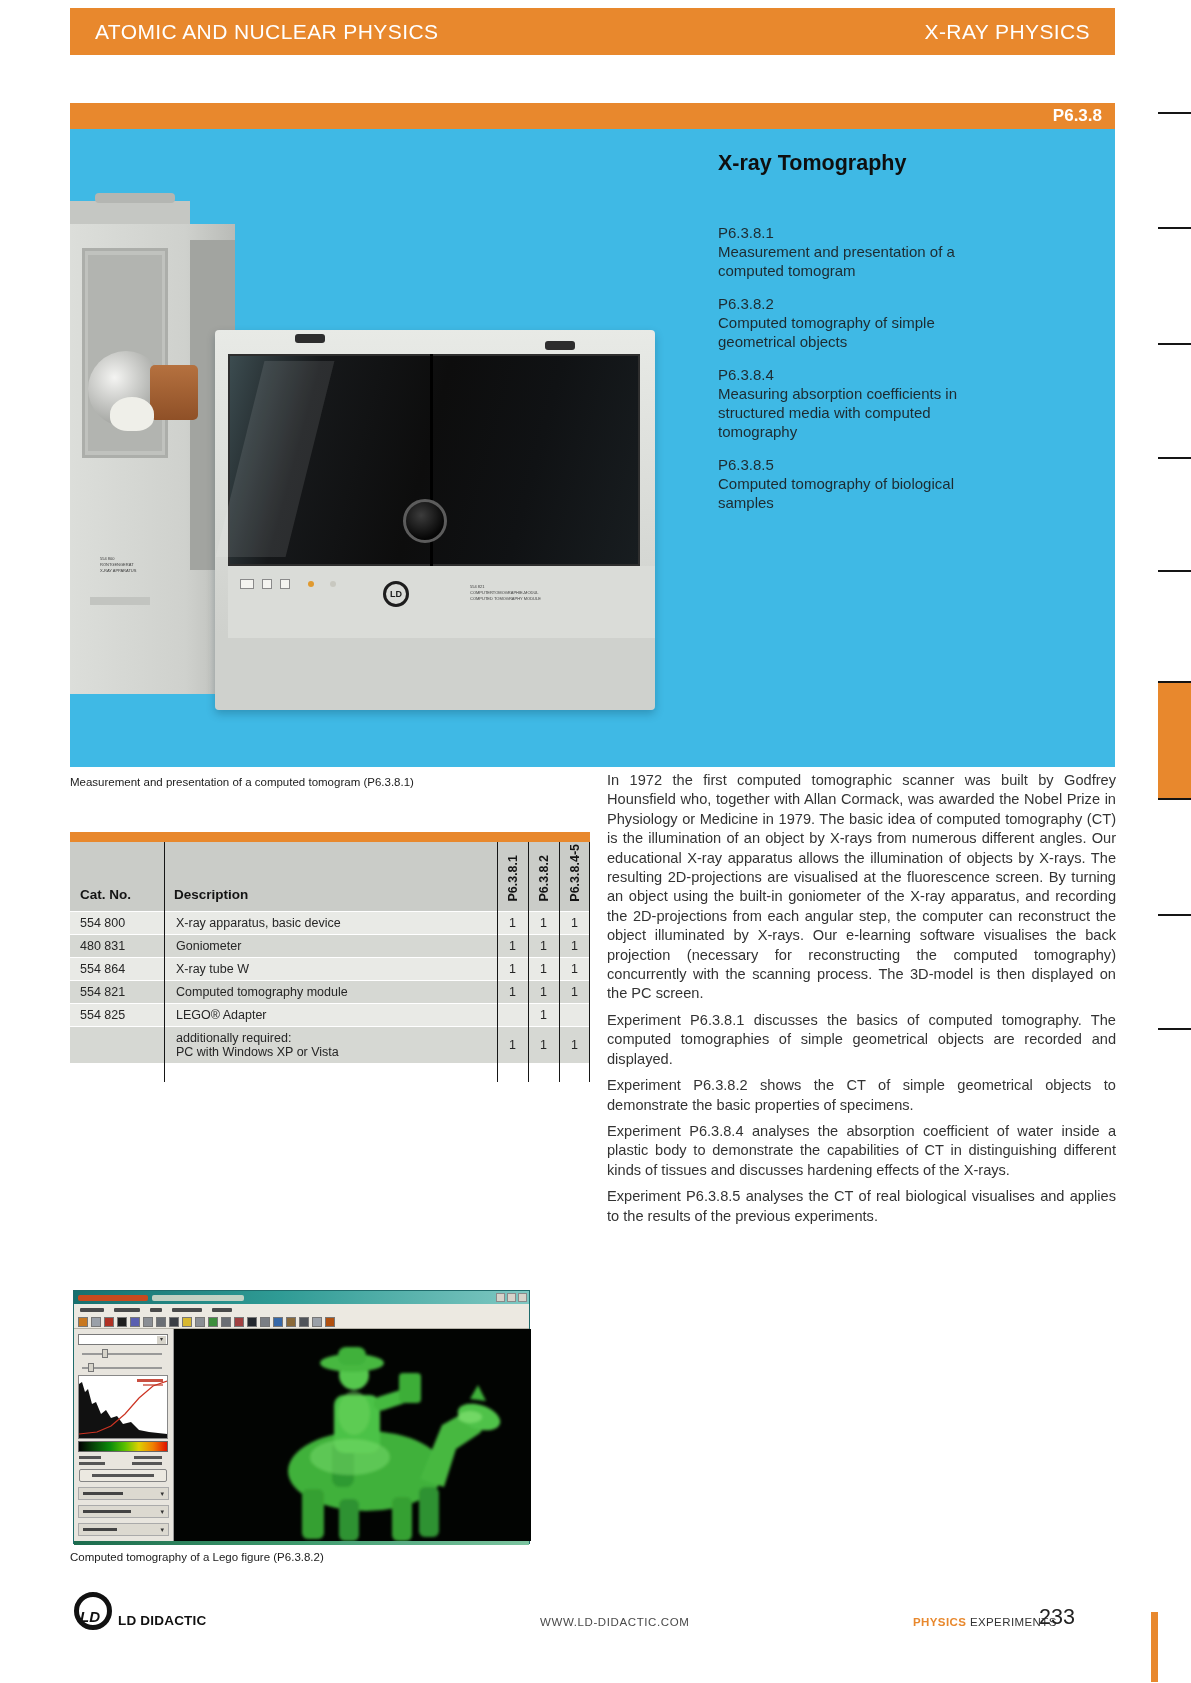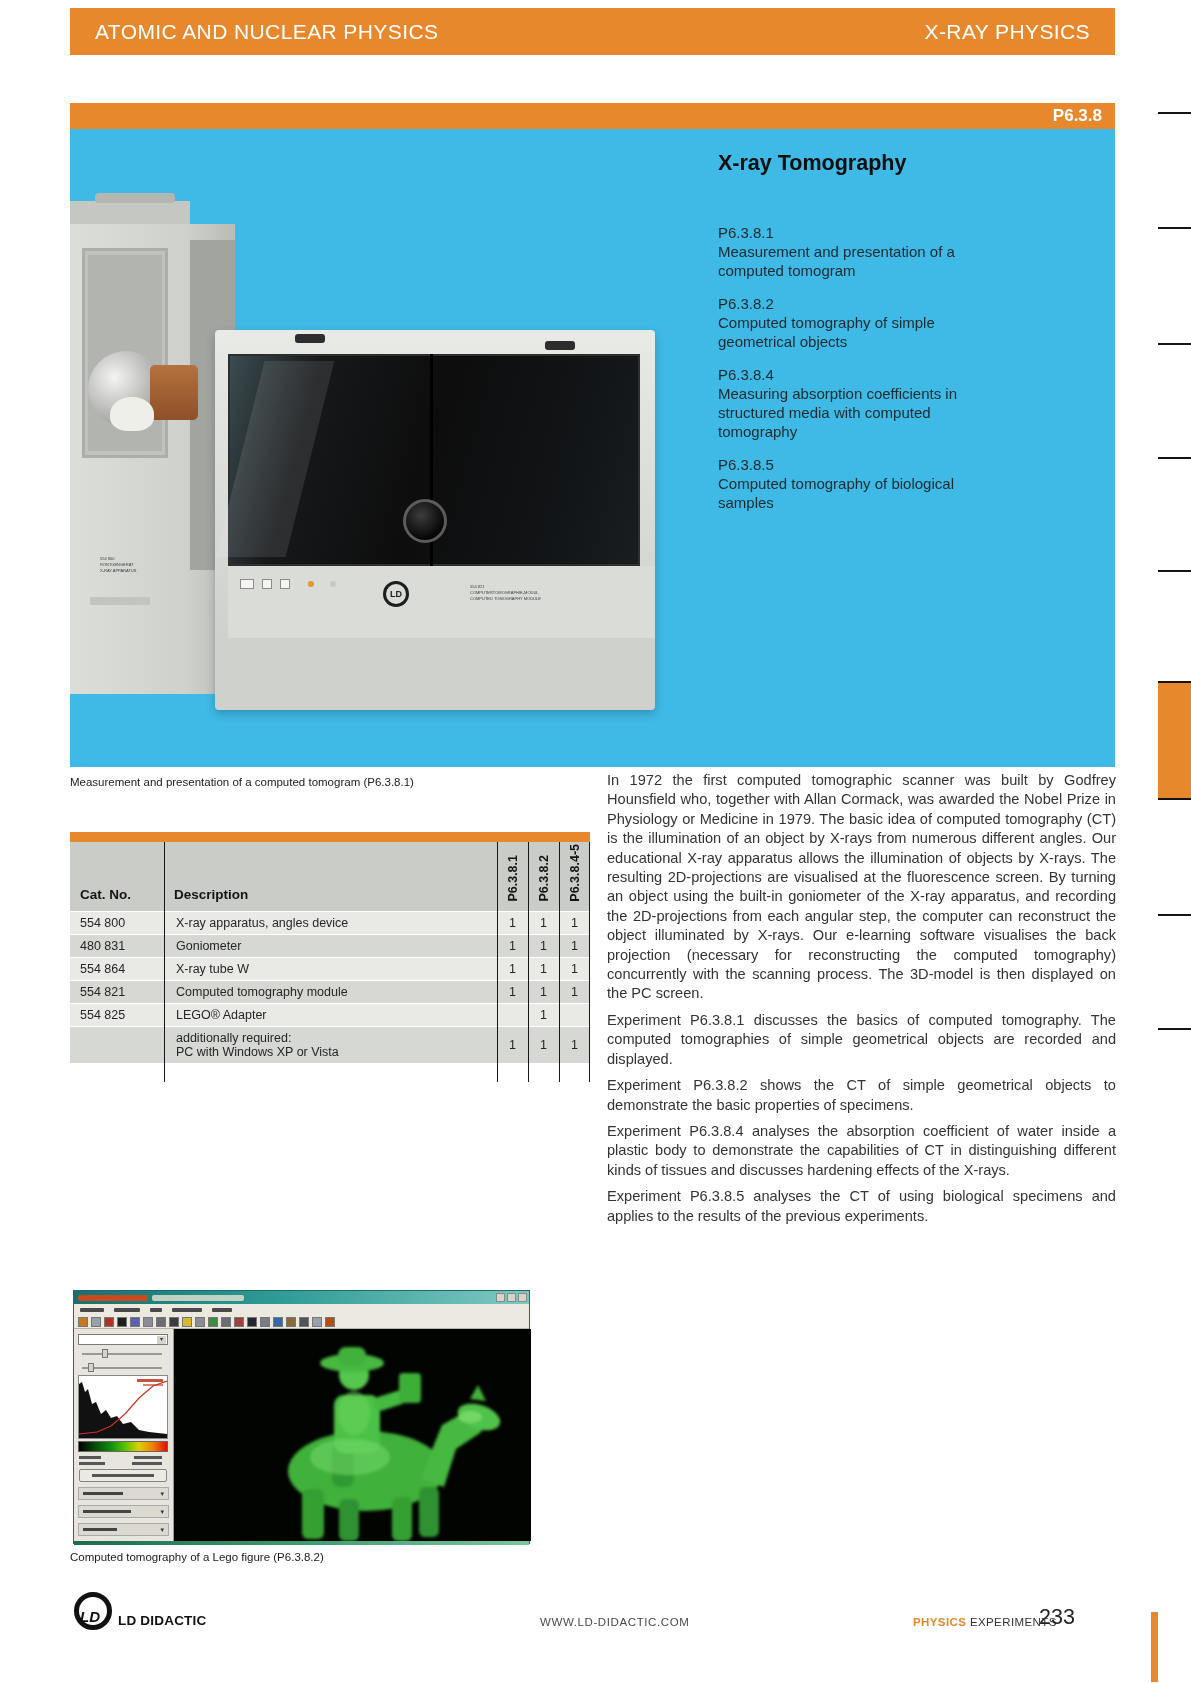--- a/index.html
+++ b/index.html
@@ -227,21 +227,21 @@
       <div class="h-rot">
           <span class="vlabel">P6.3.8.2</span>
         </div>
       <div class="h-rot">
           <span class="vlabel">P6.3.8.4-5</span>
         </div>
     </div>
 
     <div class="trow r-light">
       <div class="cell c-cat">554 800</div>
-      <div class="cell c-desc">X-ray apparatus, angles device</div>
+      <div class="cell c-desc">X-ray apparatus, basic device</div>
       <div class="cell c-num">1</div>
       <div class="cell c-num">1</div>
       <div class="cell c-num">1</div>
     </div>
     <div class="trow r-dark">
       <div class="cell c-cat">480 831</div>
       <div class="cell c-desc">Goniometer</div>
       <div class="cell c-num">1</div>
       <div class="cell c-num">1</div>
       <div class="cell c-num">1</div>
@@ -281,21 +281,21 @@
     <div class="vline" style="left:458px"></div>
     <div class="vline" style="left:489px"></div>
     <div class="vline" style="left:519px"></div>
   </div>
 
   <div class="abs body-col">
     <p>In 1972 the first computed tomographic scanner was built by Godfrey Hounsfield who, together with Allan Cormack, was awarded the Nobel Prize in Physiology or Medicine in 1979. The basic idea of computed tomography (CT) is the illumination of an object by X-rays from numerous different angles. Our educational X-ray apparatus allows the illumination of objects by X-rays. The resulting 2D-projections are visualised at the fluorescence screen. By turning an object using the built-in goniometer of the X-ray apparatus, and recording the 2D-projections from each angular step, the computer can reconstruct the object illuminated by X-rays. Our e-learning software visualises the back projection (necessary for reconstructing the computed tomography) concurrently with the scanning process. The 3D-model is then displayed on the PC screen.</p>
     <p>Experiment P6.3.8.1 discusses the basics of computed tomography. The computed tomographies of simple geometrical objects are recorded and displayed.</p>
     <p>Experiment P6.3.8.2 shows the CT of simple geometrical objects to demonstrate the basic properties of specimens.</p>
     <p>Experiment P6.3.8.4 analyses the absorption coefficient of water inside a plastic body to demonstrate the capabilities of CT in distinguishing different kinds of tissues and discusses hardening effects of the X-rays.</p>
-    <p>Experiment P6.3.8.5 analyses the CT of using biological specimens and applies to the results of the previous experiments.</p>
+    <p>Experiment P6.3.8.5 analyses the CT of real biological visualises and applies to the results of the previous experiments.</p>
   </div>
 
   <div class="abs lego-win">
     <div class="abs lw-title">
       <div class="abs lw-title-txt"></div>
       <div class="abs lw-title-txt2"></div>
       <div class="abs lw-btn" style="right:24px;top:2px"></div>
       <div class="abs lw-btn" style="right:13px;top:2px"></div>
       <div class="abs lw-btn" style="right:2px;top:2px"></div>
     </div>

